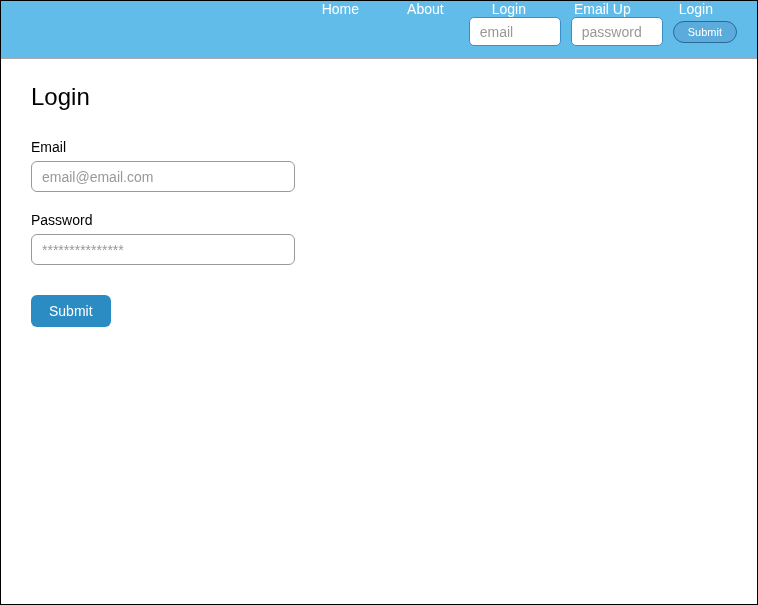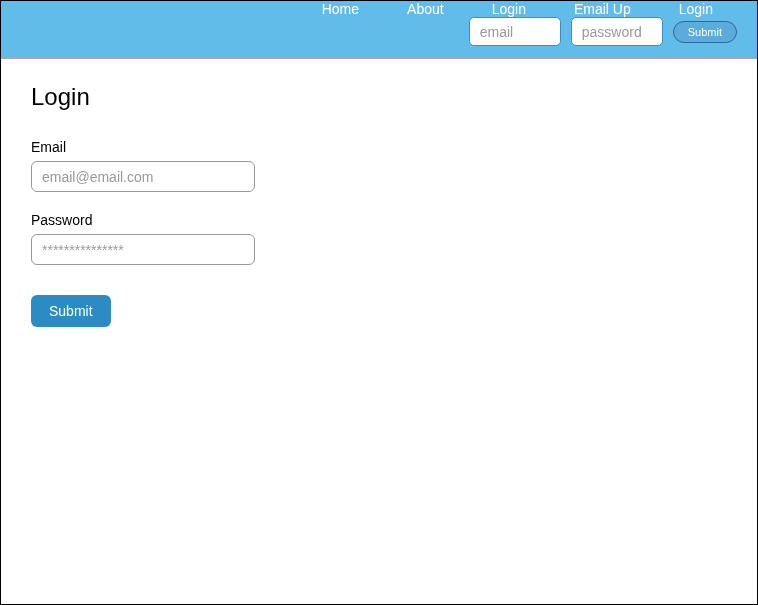--- a/index.html
+++ b/index.html
@@ -77,21 +77,21 @@
     .form-group {
       margin-bottom: 20px;
     }
     .form-label {
       display: block;
       font-size: 14px;
       color: #000;
       margin-bottom: 6px;
     }
     .form-input {
-      width: 224px;
+      width: 264px;
       height: 31px;
       border: 1px solid #999;
       border-radius: 6px;
       padding: 0 10px;
       font-size: 14px;
       background: #fff;
     }
     .form-input::placeholder {
       color: #999;
     }

